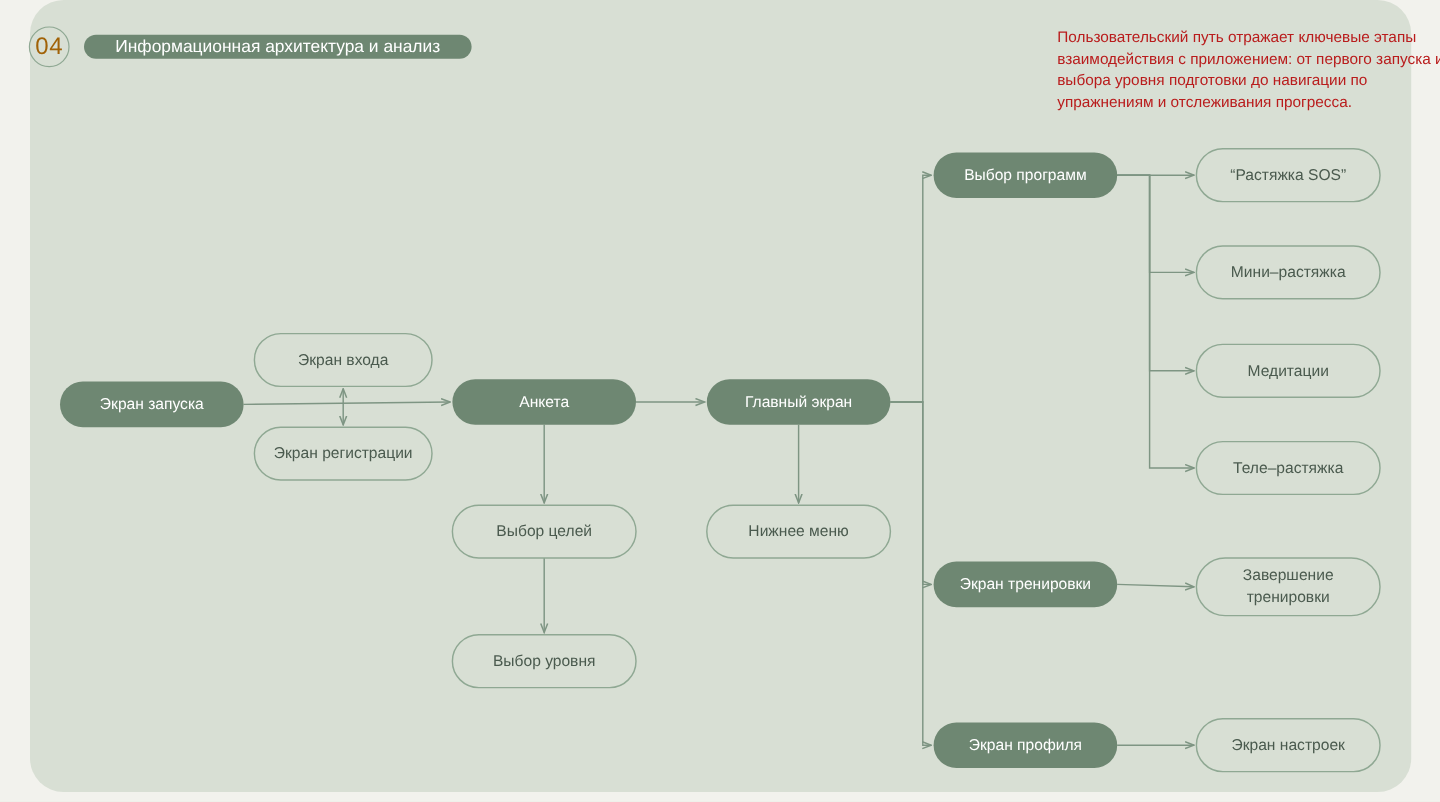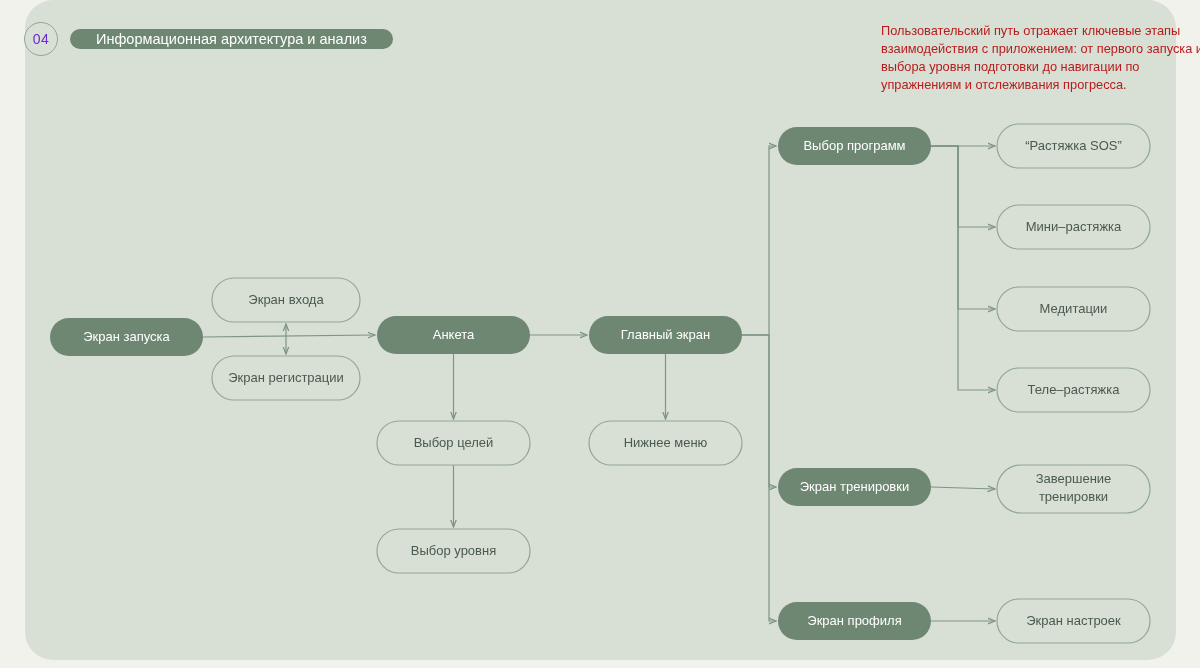--- a/index.html
+++ b/index.html
@@ -36,22 +36,22 @@
     top: 22px;
     display: flex;
     align-items: center;
     gap: 12px;
   }
   #step-badge {
     width: 34px;
     height: 34px;
     border-radius: 50%;
     border: 1.3px solid #8fa893;
-    color: #6d28d9;
-    font-size: 14px;
+    color: #a16207;
+    font-size: 20px;
     letter-spacing: 0.4px;
     display: flex;
     align-items: center;
     justify-content: center;
     box-sizing: border-box;
     background: transparent;
   }
   #title-pill {
     height: 20px;
     padding: 0 26px;

